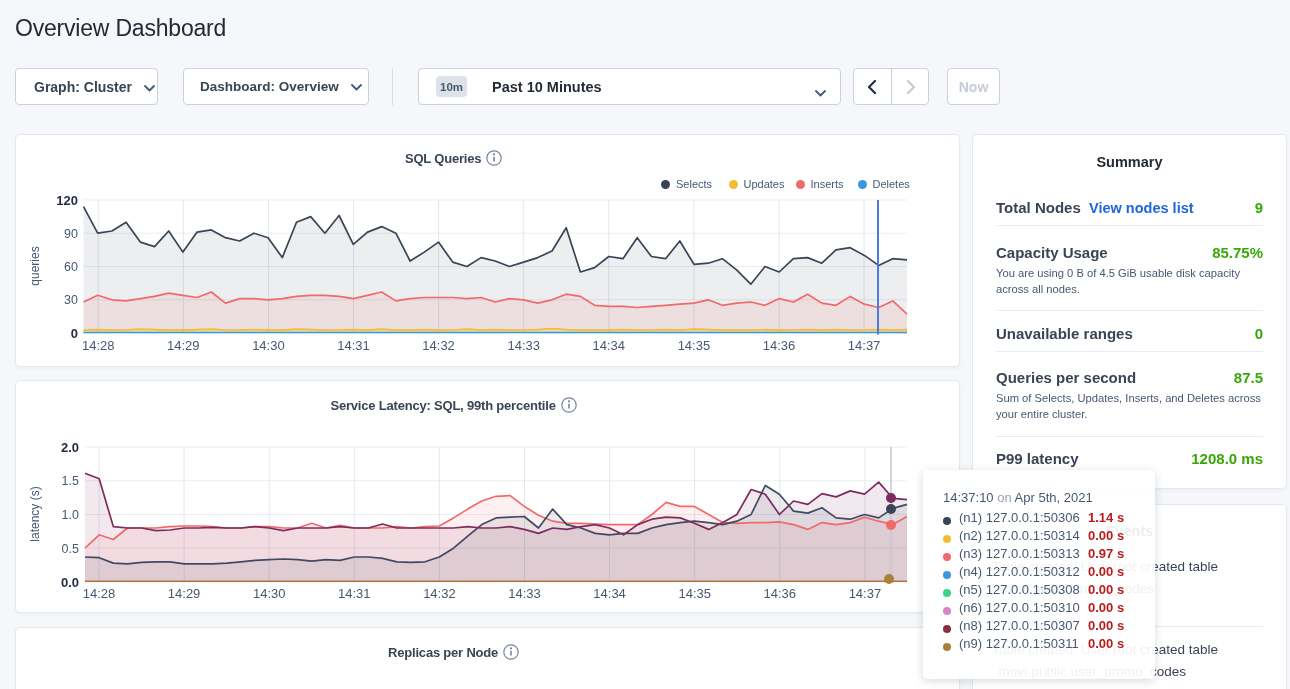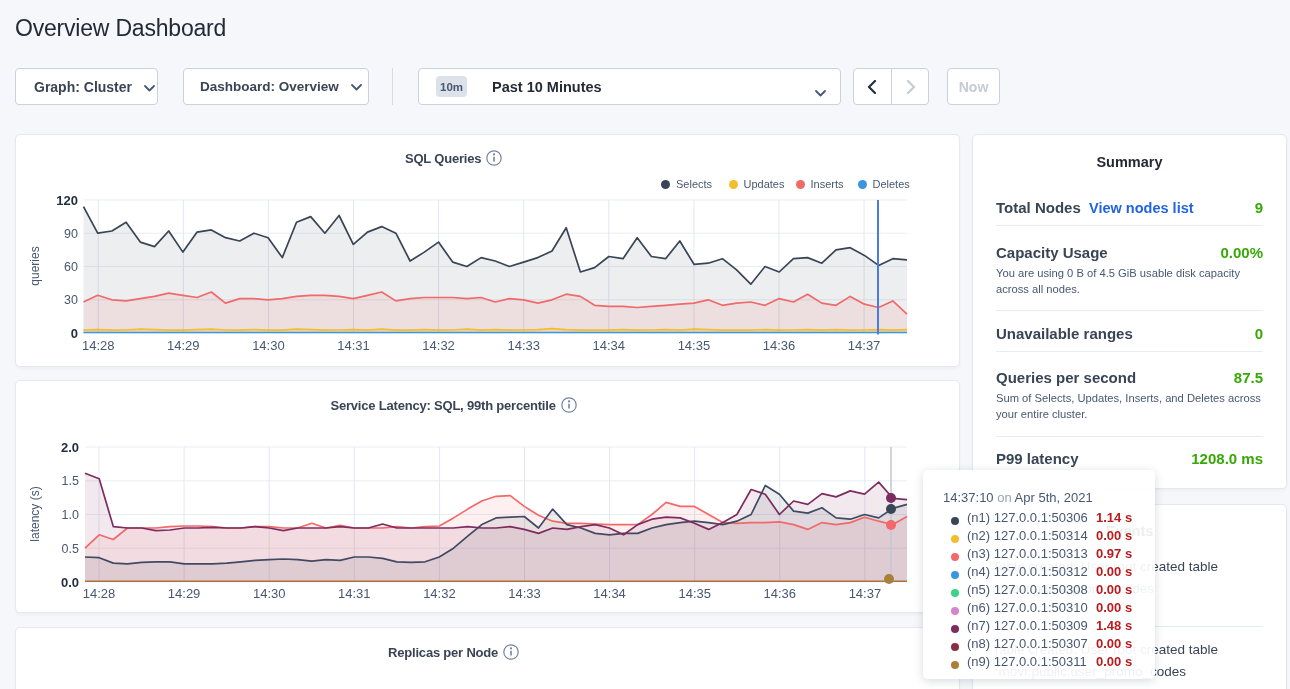--- a/index.html
+++ b/index.html
@@ -13,21 +13,21 @@
 .card { position:absolute; background:#fff; border:1px solid #e4e9f0; border-radius:5px;
   box-shadow:0 2px 3px rgba(56,76,108,0.04); }
 .ctitle { position:absolute; width:879px; text-align:center; font-size:13px; letter-spacing:-0.2px; font-weight:bold; color:#394455; }
 .litem { position:absolute; display:flex; align-items:center; font-size:11px; color:#475872; }
 .ldot { width:9px; height:9px; border-radius:50%; display:inline-block; margin-right:6px; }
 .srow { position:absolute; left:996px; width:267px; display:flex; justify-content:space-between; font-size:15px; font-weight:bold; color:#394455; }
 .sgreen { color:#37a806; }
 .sdesc { position:absolute; left:996px; width:300px; font-size:11.2px; color:#475872; line-height:16px; white-space:nowrap; }
 .sdiv { position:absolute; left:996px; width:267px; height:1px; background:#e7ecf2; }
 .tooltip { position:absolute; left:923px; top:470px; width:232px; height:209px; background:rgba(255,255,255,0.92);
-  border-radius:5px; box-shadow:0 2px 10px rgba(40,50,70,0.18); z-index:50;padding-left:8px; }
+  border-radius:5px; box-shadow:0 2px 10px rgba(40,50,70,0.18); z-index:50; }
 .trow { display:flex; align-items:flex-end; height:18px; margin-left:20px; }
 .tdot { width:8px; height:8px; border-radius:50%; margin-right:8px; flex:none; }
 .tlab { font-size:13px; color:#475872; width:129px; }
 .tval { font-size:13px; font-weight:bold; color:#b91c1c; }
 .evline { position:absolute; font-size:13.5px; color:#394455; white-space:nowrap; }
 </style></head>
 <body>
 <h1>Overview Dashboard</h1>
 
 <div class="btn" style="left:15px; width:143px; padding-left:18px;">Graph: Cluster<span style="margin-left:12px"><svg width="11" height="7" viewBox="0 0 11 7">
@@ -171,21 +171,21 @@
 
 <div class="card" style="left:972px; top:134px; width:315px; height:355px;"></div>
 <div class="abs" style="left:972px; top:154px; width:315px; text-align:center; font-size:14.5px; font-weight:bold; color:#242a35;">Summary</div>
 <div class="srow" style="top:199px;">
     <span>Total Nodes&nbsp;&nbsp;<a style="color:#2065de; text-decoration:none; font-size:14.5px;">View nodes list</a></span>
     <span class="sgreen">9</span>
   </div>
 <div class="sdiv" style="top:225px;"></div>
 <div class="srow" style="top:244px;">
     <span>Capacity Usage</span>
-    <span class="sgreen">0.00%</span>
+    <span class="sgreen">85.75%</span>
   </div>
 <div class="sdesc" style="top:265px;">You are using 0 B of 4.5 GiB usable disk capacity<br>across all nodes.</div>
 <div class="sdiv" style="top:310px;"></div>
 <div class="srow" style="top:325px;">
     <span>Unavailable ranges</span>
     <span class="sgreen">0</span>
   </div>
 <div class="sdiv" style="top:351px;"></div>
 <div class="srow" style="top:369px;">
     <span>Queries per second</span>
@@ -233,25 +233,20 @@
       <span class="tdot" style="background:#3bd389"></span>
       <span class="tlab">(n5) 127.0.0.1:50308</span>
       <span class="tval">0.00 s</span>
     </div>
 <div class="trow">
       <span class="tdot" style="background:#d586cb"></span>
       <span class="tlab">(n6) 127.0.0.1:50310</span>
       <span class="tval">0.00 s</span>
     </div>
 <div class="trow">
-      <span class="tdot" style="background:#7d2c5f"></span>
-      <span class="tlab">(n7) 127.0.0.1:50309</span>
-      <span class="tval">1.48 s</span>
-    </div>
-<div class="trow">
       <span class="tdot" style="background:#8a2e44"></span>
       <span class="tlab">(n8) 127.0.0.1:50307</span>
       <span class="tval">0.00 s</span>
     </div>
 <div class="trow">
       <span class="tdot" style="background:#a8803a"></span>
       <span class="tlab">(n9) 127.0.0.1:50311</span>
       <span class="tval">0.00 s</span>
     </div>
 </div>

